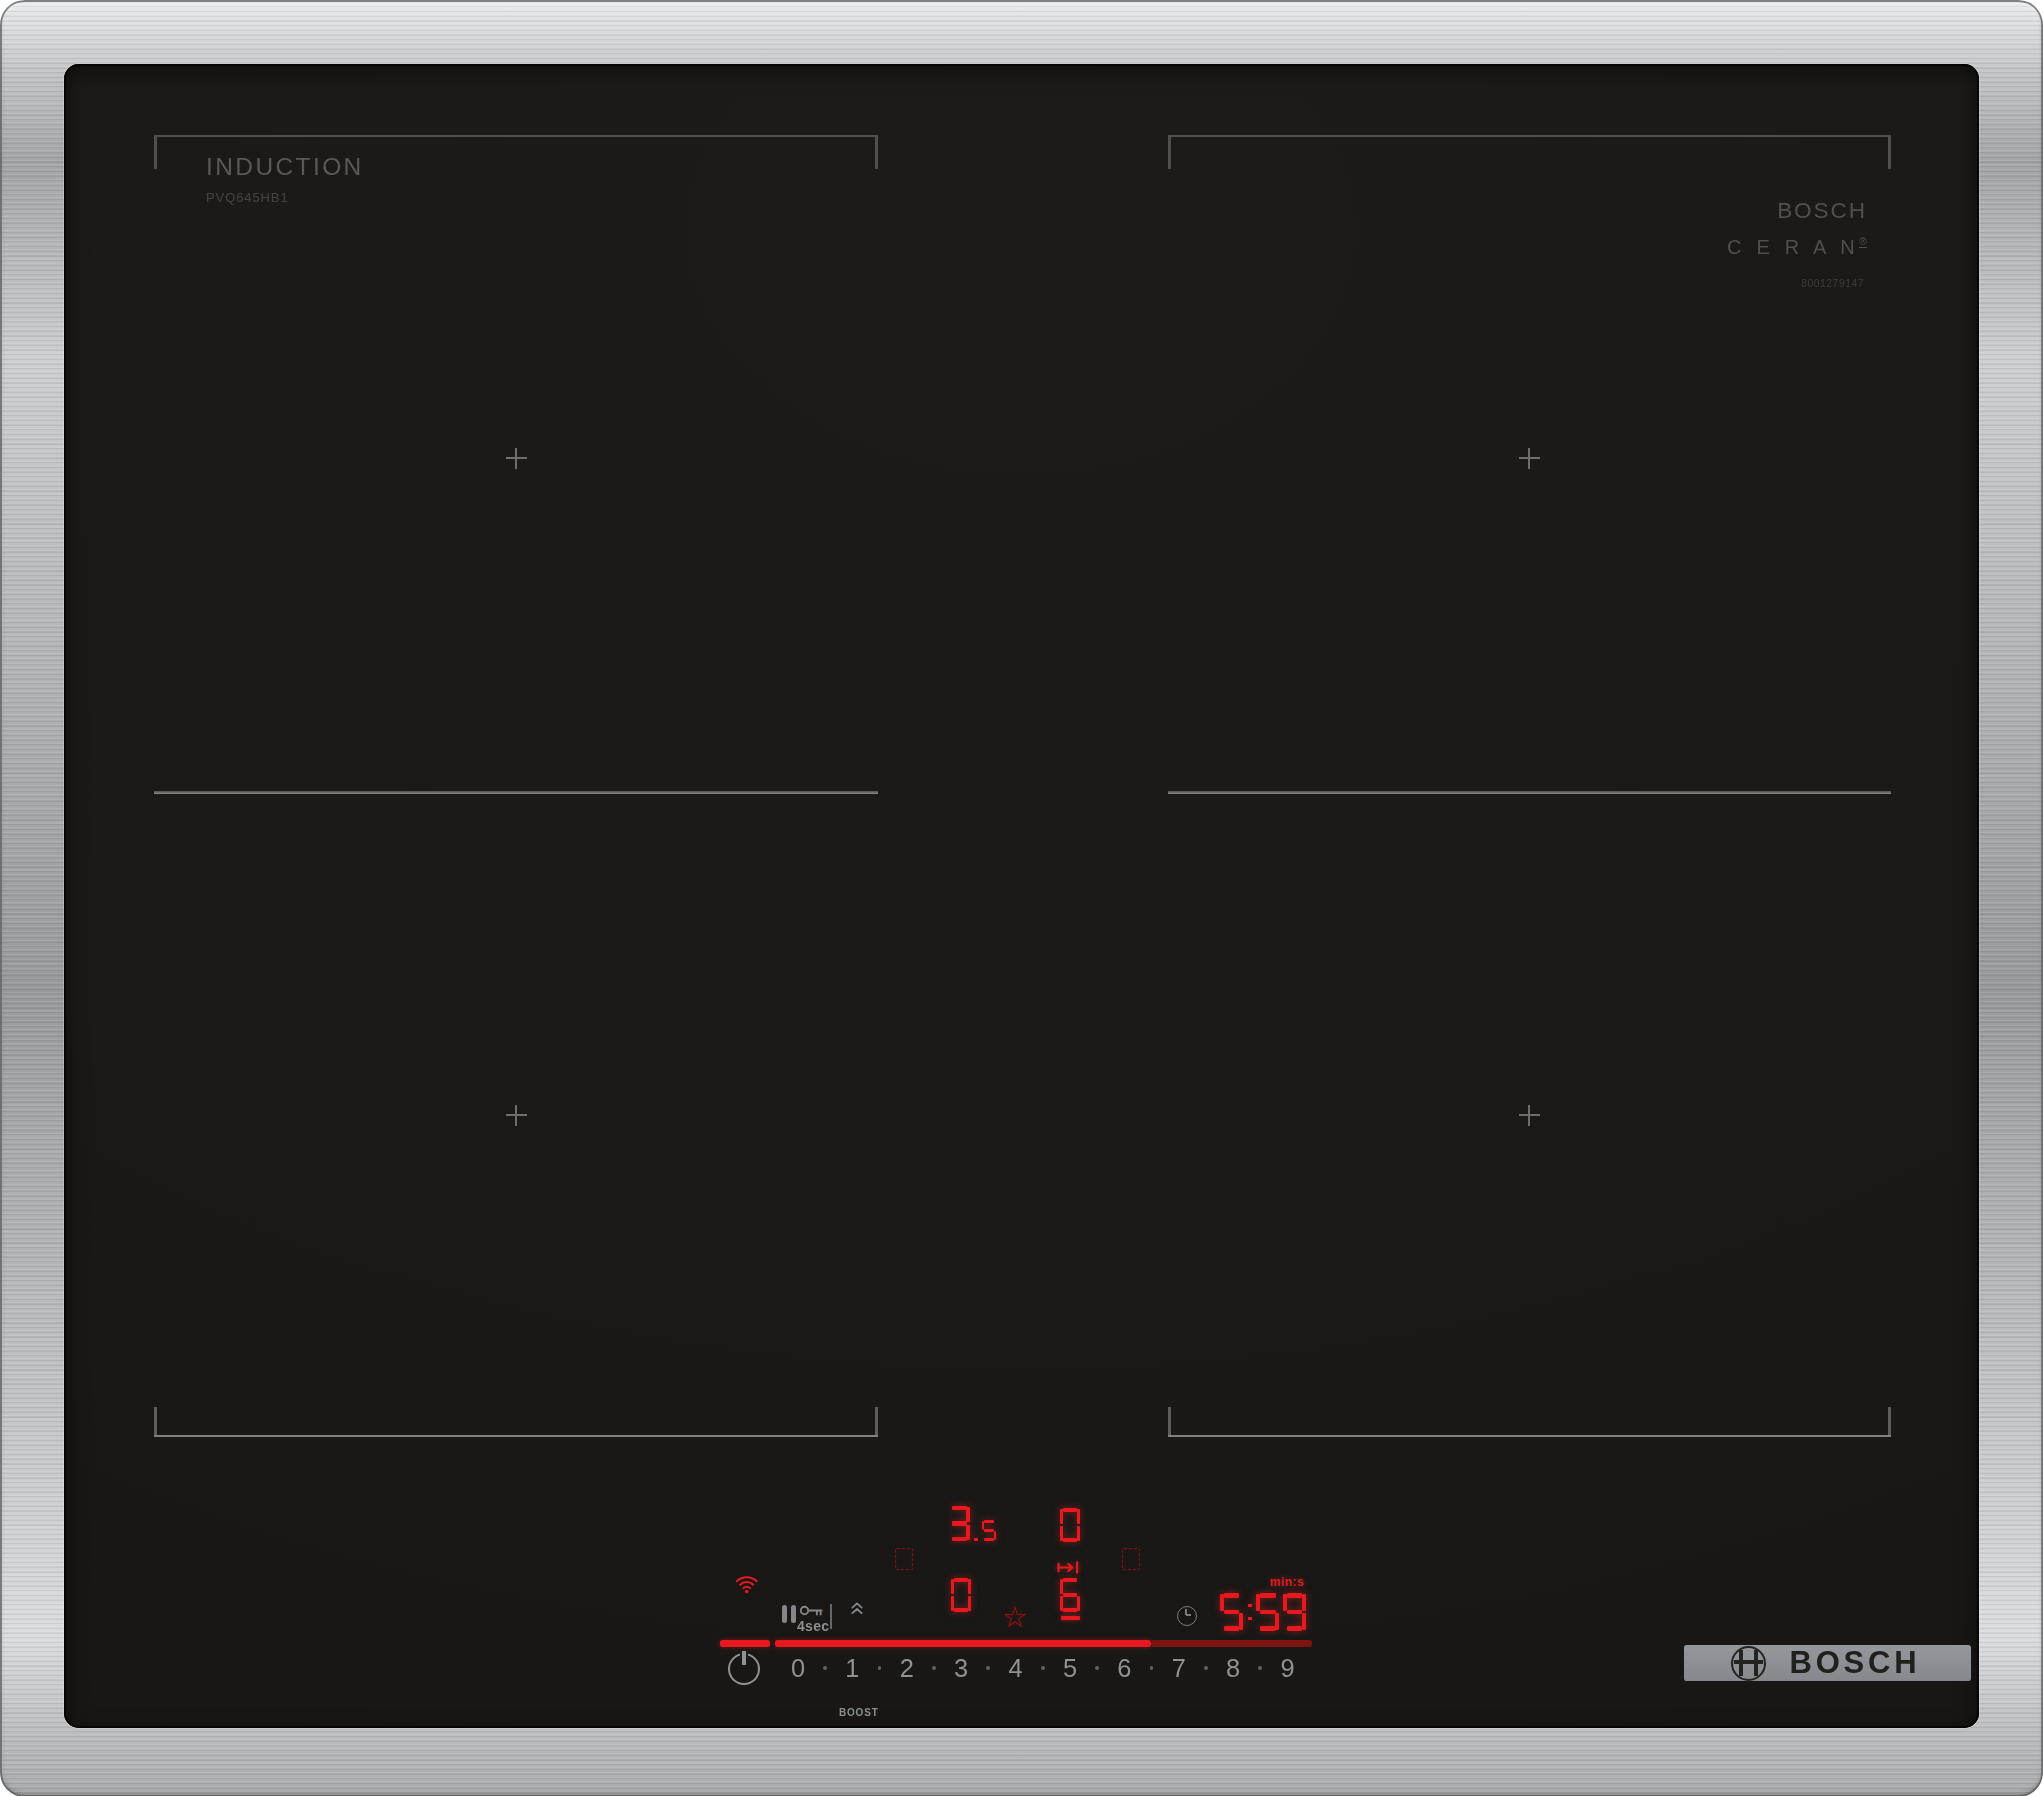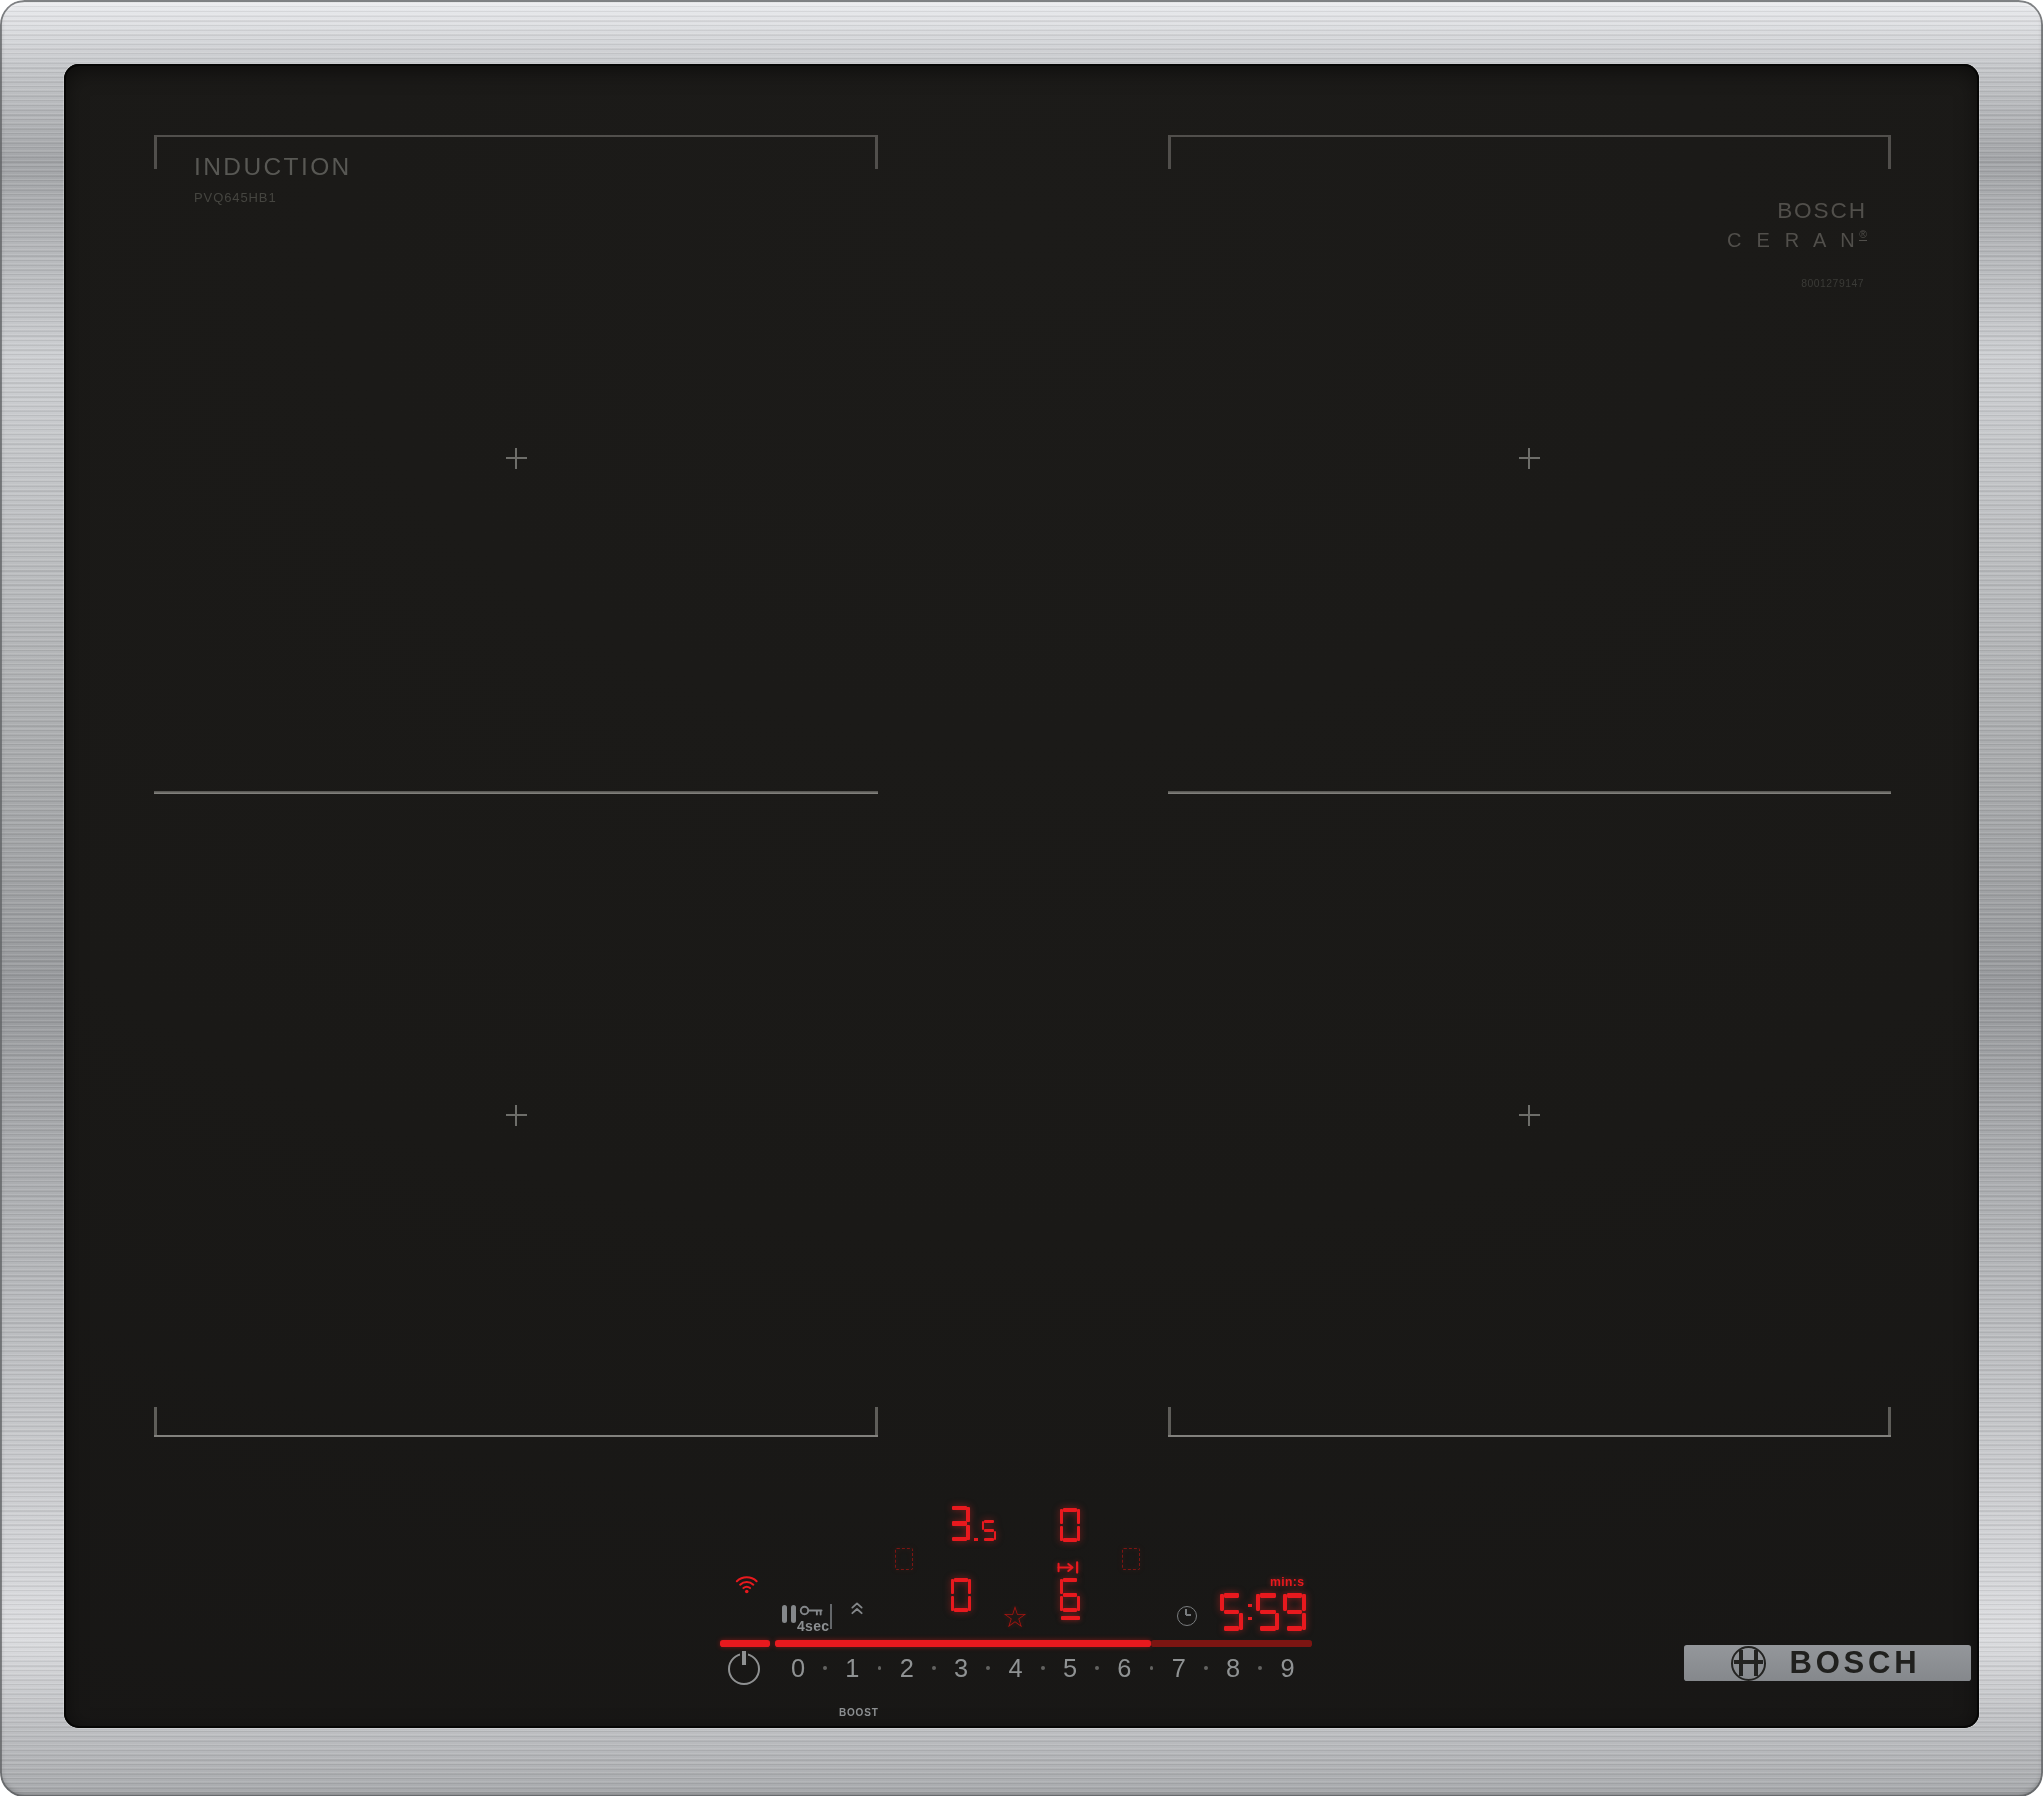--- a/index.html
+++ b/index.html
@@ -13,26 +13,26 @@
       linear-gradient(180deg,#eceDF0 0%,#c3c5c8 4%,#a2a4a7 9%,#cdcfd2 20%,#aaacae 42%,#97999c 55%,#b3b5b8 70%,#dcdde0 91%,#a7a9ac 100%);
     box-shadow: inset 0 0 0 1.9px rgba(90,92,95,.75), inset 0 2.8px 3.8px rgba(255,255,255,.55), inset 0 -2.8px 5.6px rgba(0,0,0,.28);
   }
   
   .glass{position:absolute;left:64px;top:64px;width:1915px;height:1664px;border-radius:15px;
     background: radial-gradient(130% 110% at 50% 10%, #1c1b19 0%, #1a1917 55%, #171615 100%);
     box-shadow: 0 0 0 0.9px rgba(245,245,245,.28), inset 0 0 0 1.9px #060605, inset 0 5.6px 21px rgba(0,0,0,.55);
   }
 
   
-  .title-block{position:absolute;left:194px;top:153px;}
+  .title-block{position:absolute;left:206px;top:153px;}
   .title{font-size:24.5px;letter-spacing:2.4px;color:#585854;}
   .model{margin-top:8.5px;font-size:13px;letter-spacing:0.9px;color:#454540;}
   .schott{position:absolute;right:176px;top:199px;text-align:right;color:#514f4b;line-height:1.05;}
   .schott-1{font-size:22.6px;letter-spacing:1.9px;}
-  .schott-2{font-size:20px;letter-spacing:4.7px;margin-top:7px;}
+  .schott-2{font-size:20px;letter-spacing:4.7px;margin-top:14px;}
   .schott .reg{font-size:10.4px;vertical-align:top;letter-spacing:0;border-bottom:0.9px solid #514f4b;}
   .partnum{position:absolute;right:179px;top:278px;font-size:10.4px;letter-spacing:0.5px;color:#3b3b37;}
 
   
   .oz{position:absolute;height:34px;}
   .oz.top{border-top:2.8px solid #514f4c;}
   .oz.top::before,.oz.top::after{content:"";position:absolute;top:0;width:2.8px;height:32px;background:#514f4c;}
   .oz.top::before{left:0}.oz.top::after{right:0}
   .oz.bottom{height:30px;border-bottom:2.8px solid #82817d;}
   .oz.bottom::before,.oz.bottom::after{content:"";position:absolute;bottom:0;width:2.8px;height:28px;background:#5e5d59;}

